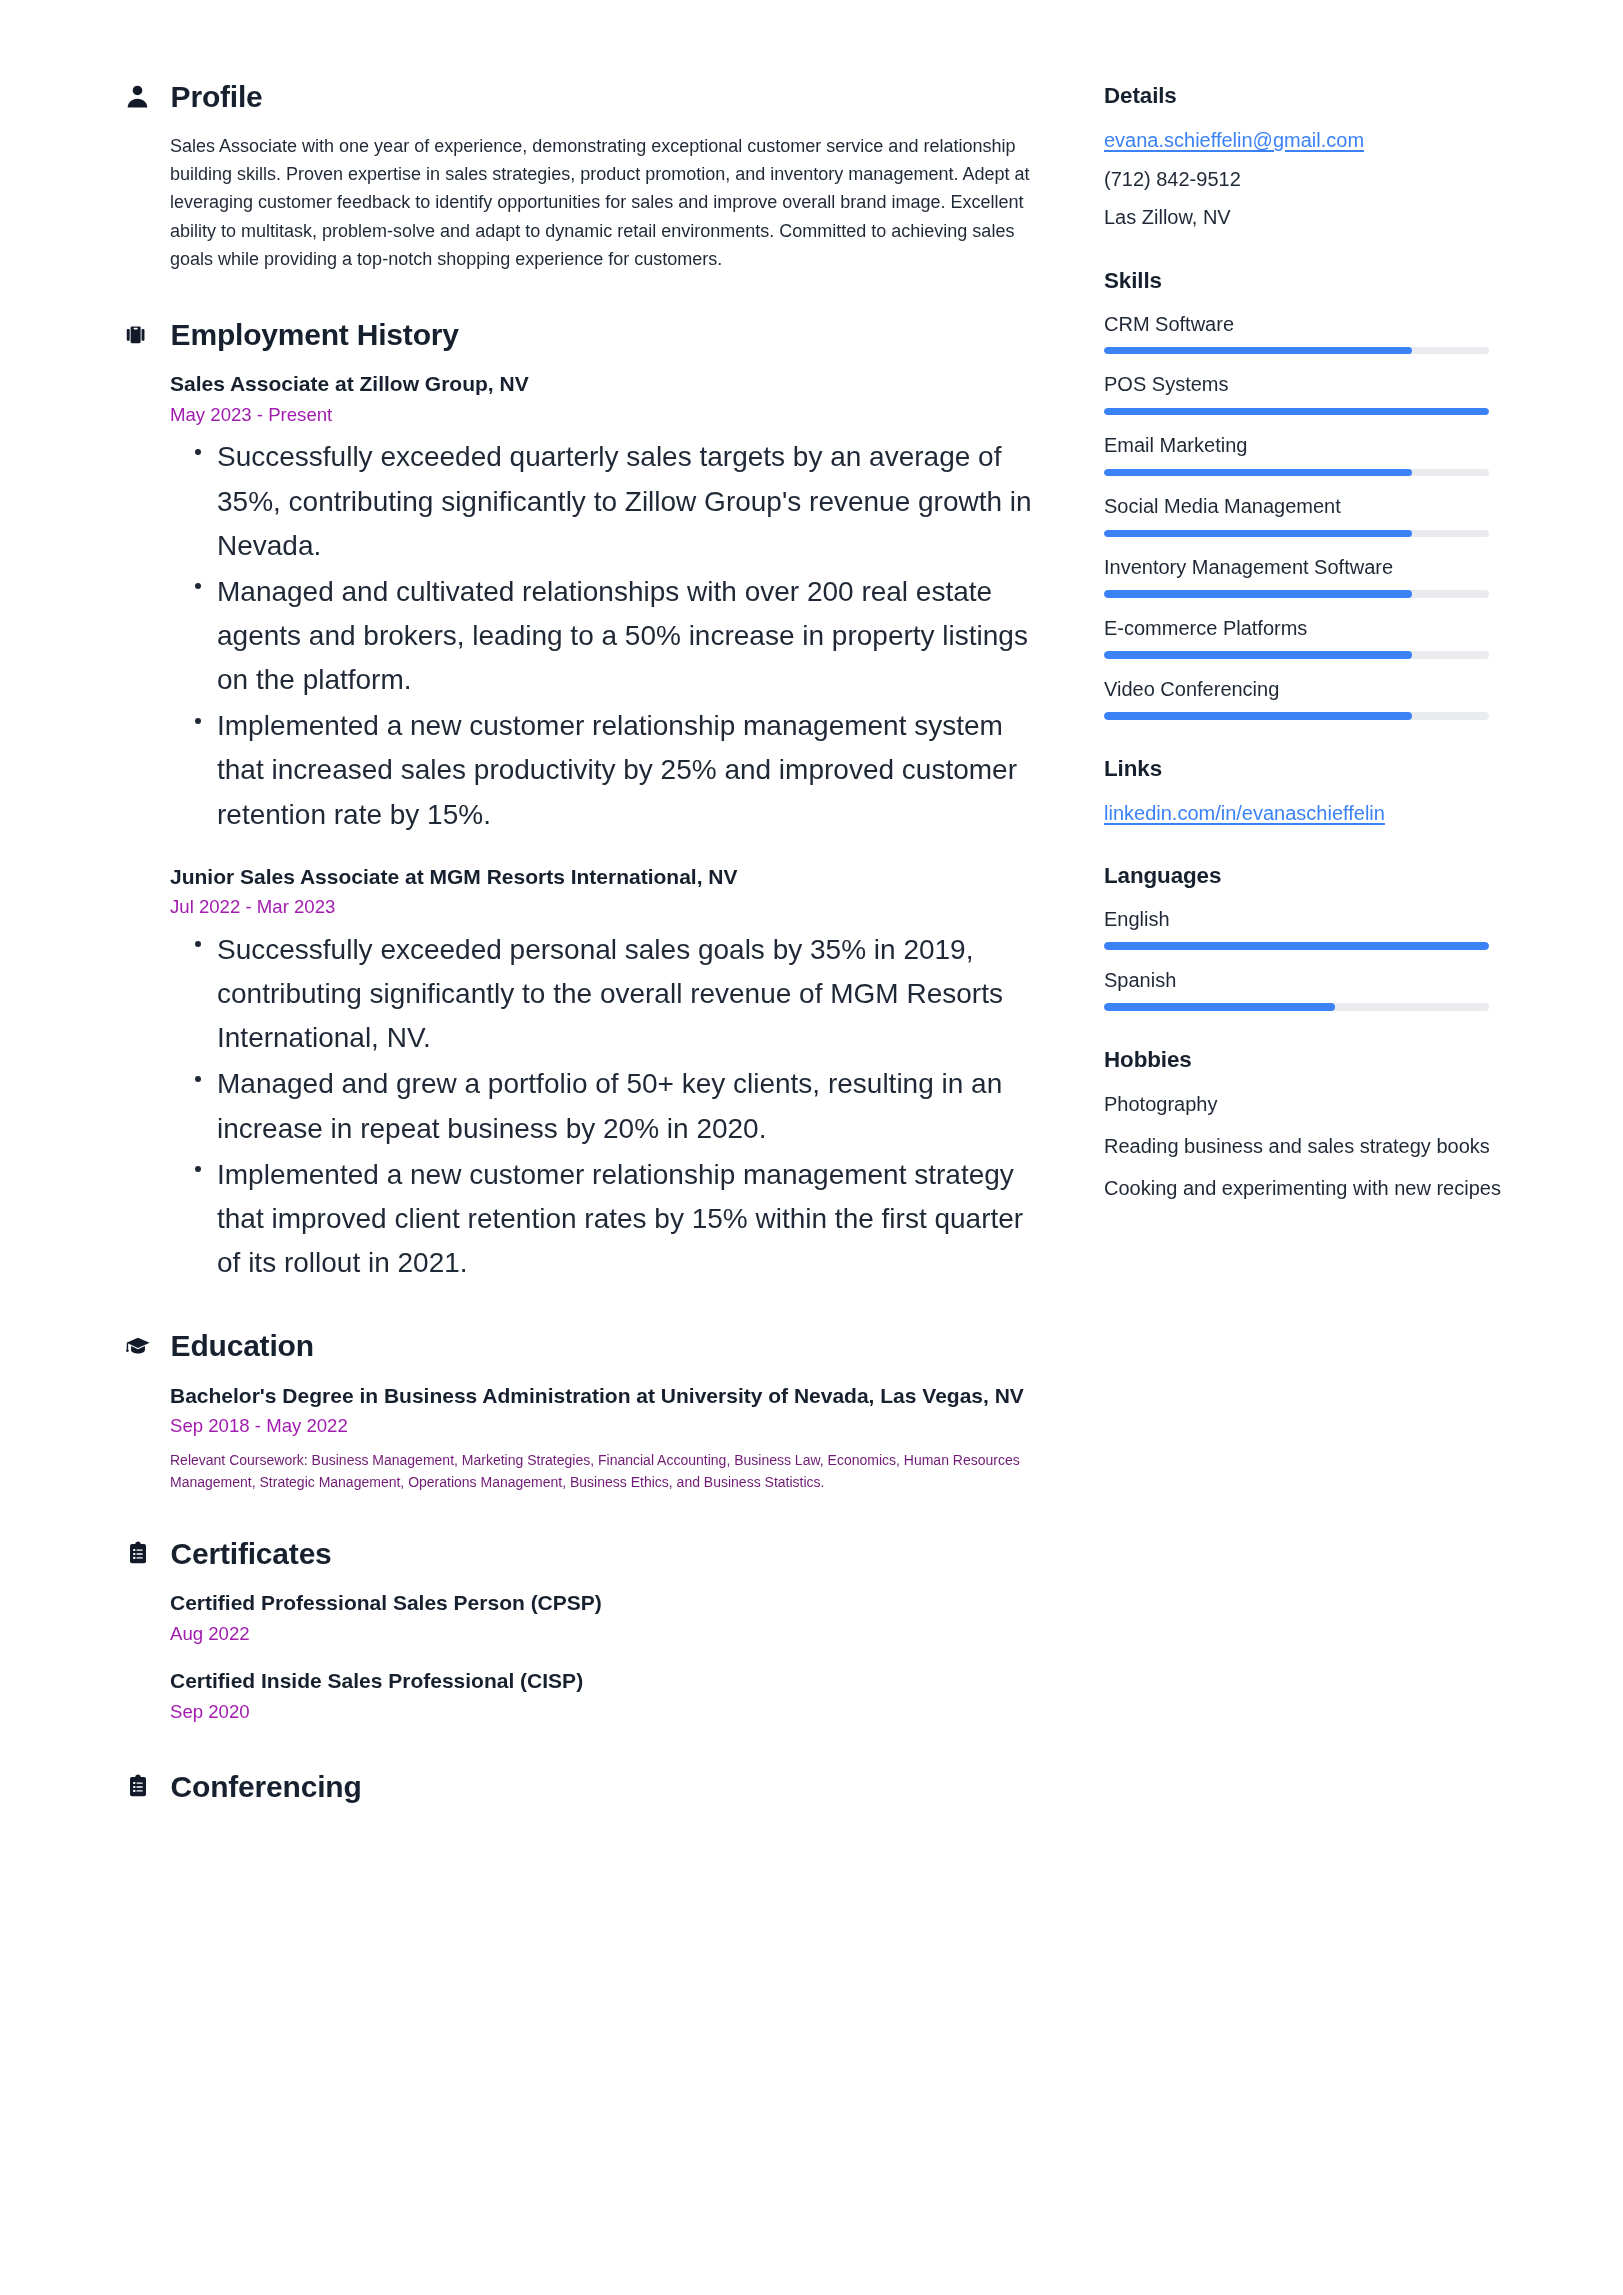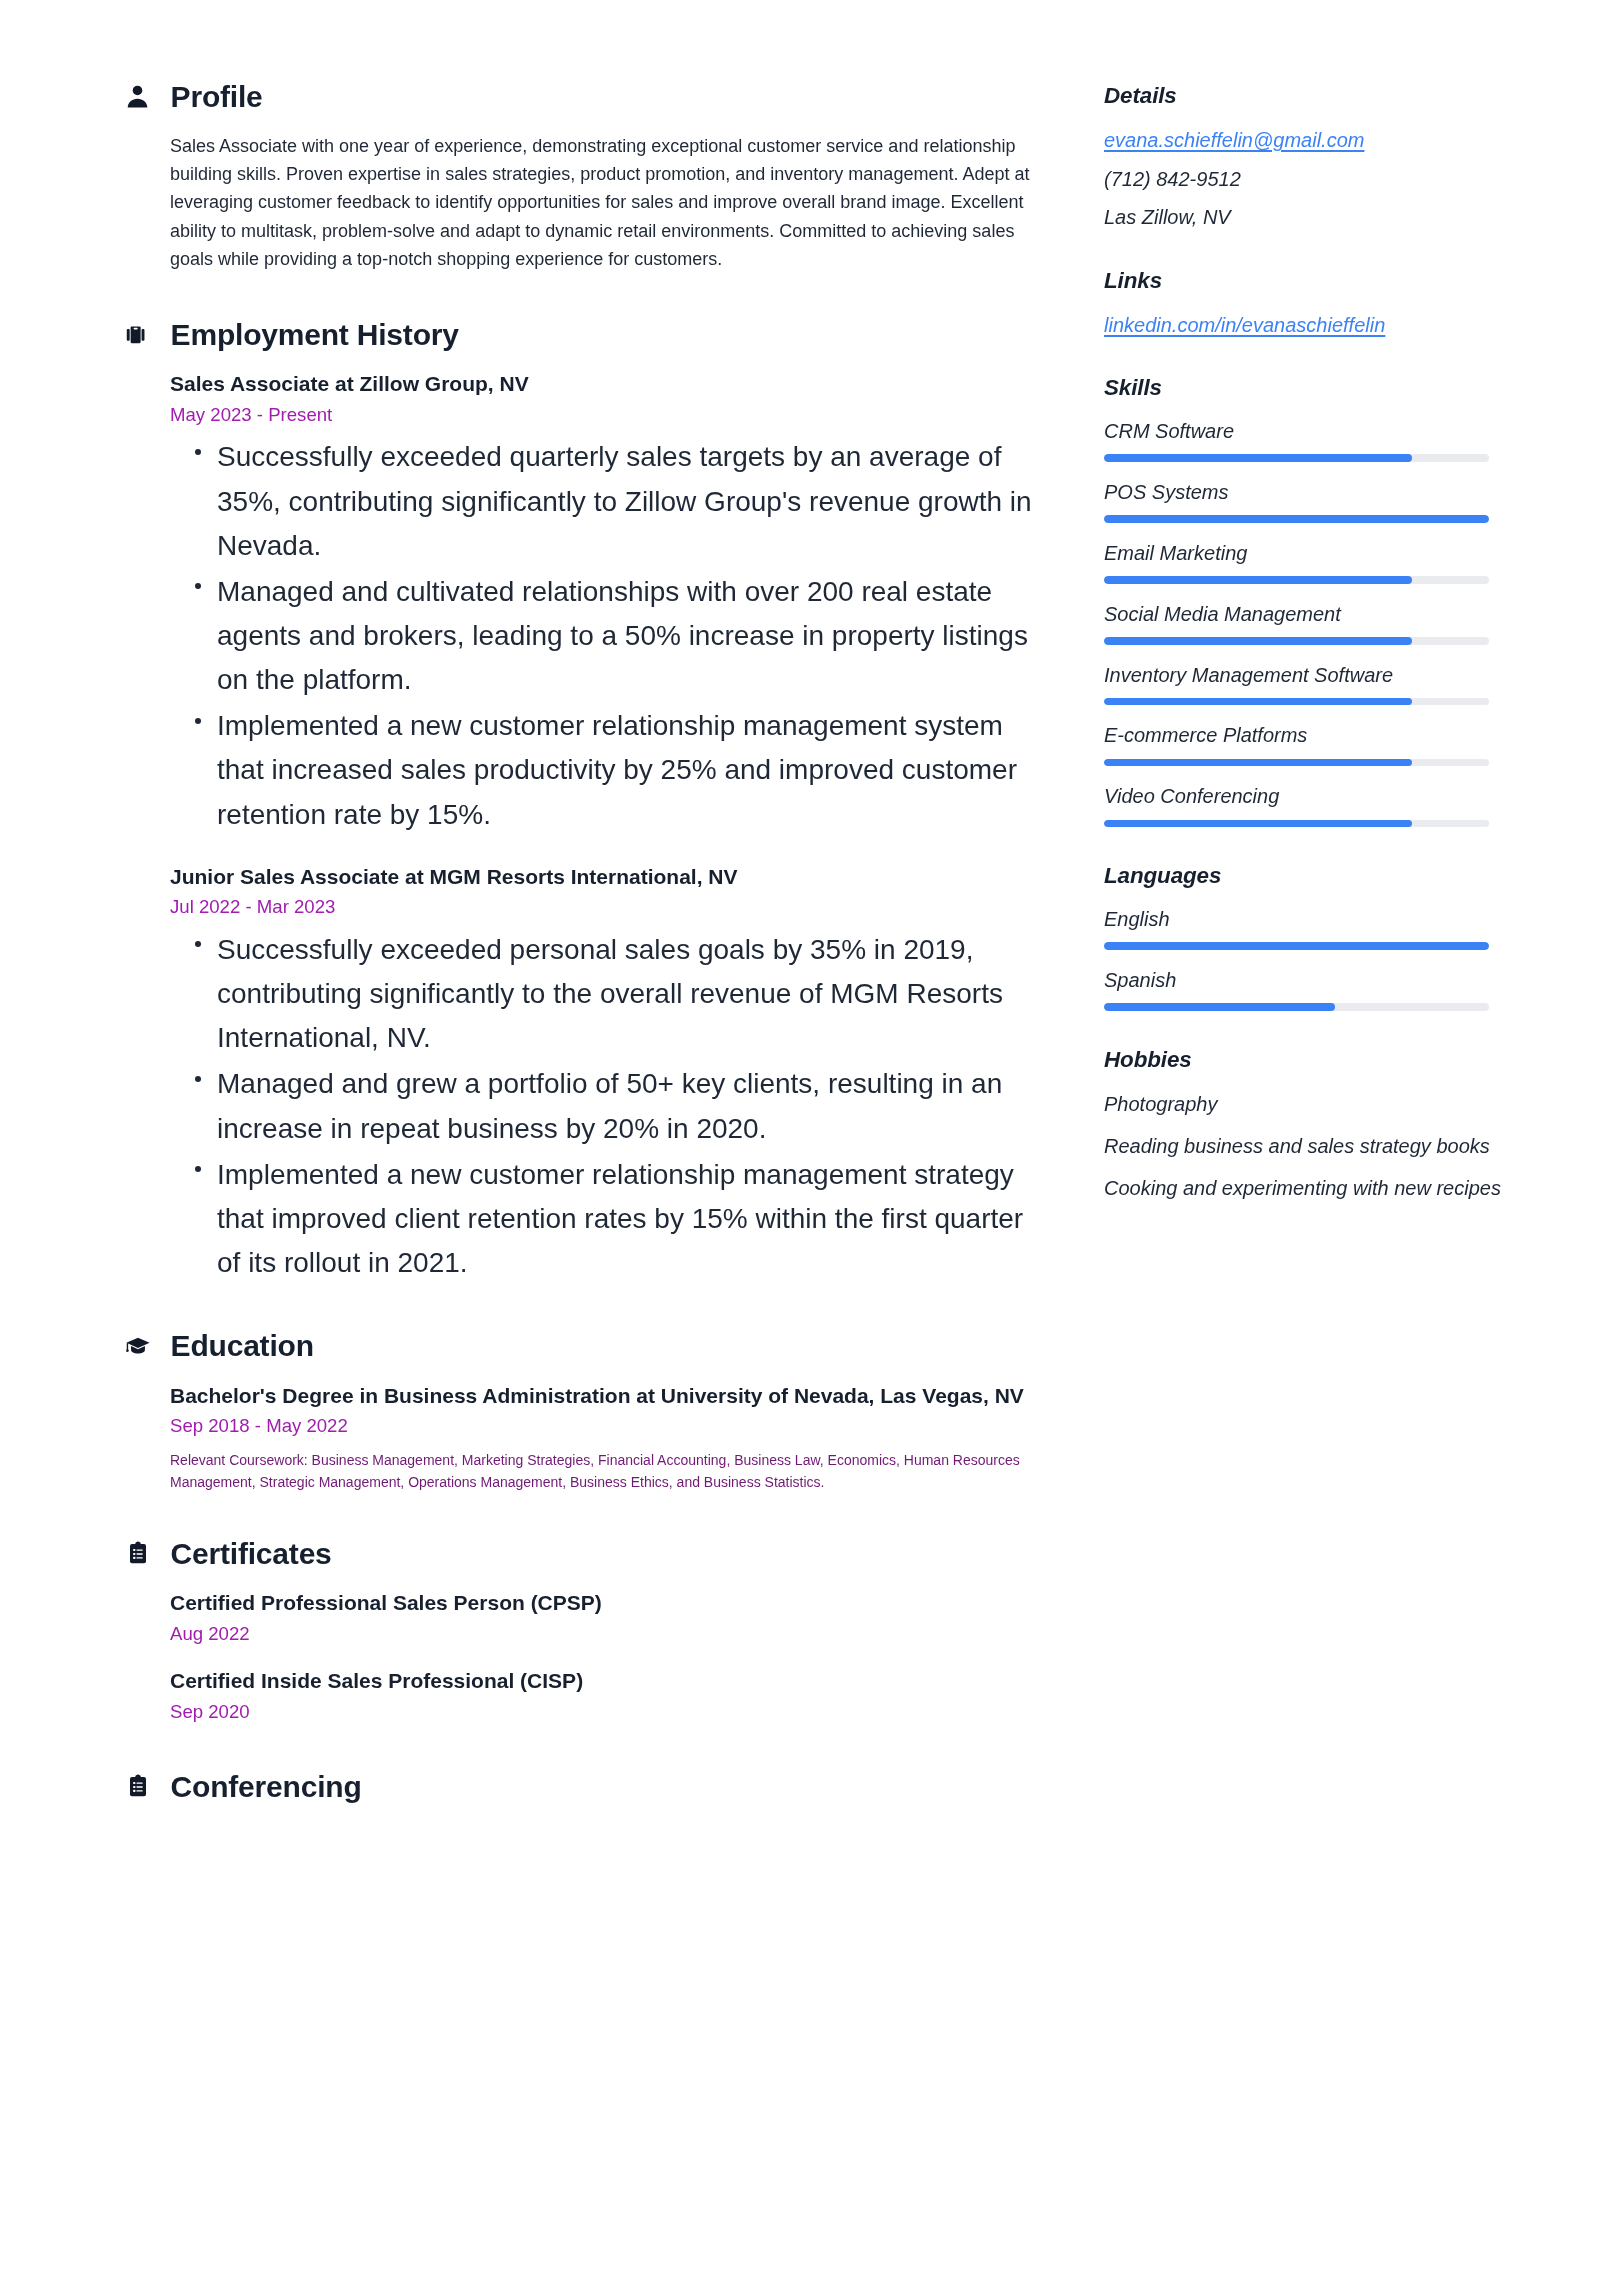--- a/index.html
+++ b/index.html
@@ -136,21 +136,21 @@
     position: absolute;
     left: 24.5px;
     top: 13.5px;
     width: 6px;
     height: 6px;
     border-radius: 50%;
     background: #1f2836;
   }
 
   
-  .side-block { margin-bottom: 36px; font-style: italic; }
+  .side-block { margin-bottom: 36px; }
 
   .side-title {
     font-size: 22.4px;
     font-weight: 700;
     color: #17202e;
     margin-bottom: 17px;
     letter-spacing: -0.1px;
   }
 
   .side-line {
@@ -339,76 +339,76 @@
       <div class="side-block">
         <div class="side-title">Details</div>
         <div class="side-line">
           <a class="link" href="#">evana.schieffelin@gmail.com</a>
         </div>
         <div class="side-line">(712) 842-9512</div>
         <div class="side-line">Las Zillow, NV</div>
       </div>
 
       <div class="side-block">
+        <div class="side-title">Skills</div>
+
+        <div class="meter-row">
+          <div class="meter-label">CRM Software</div>
+          <div class="meter-track">
+            <div class="meter-fill" style="width: 80%;"></div>
+          </div>
+        </div>
+
+        <div class="meter-row">
+          <div class="meter-label">POS Systems</div>
+          <div class="meter-track">
+            <div class="meter-fill" style="width: 100%;"></div>
+          </div>
+        </div>
+
+        <div class="meter-row">
+          <div class="meter-label">Email Marketing</div>
+          <div class="meter-track">
+            <div class="meter-fill" style="width: 80%;"></div>
+          </div>
+        </div>
+
+        <div class="meter-row">
+          <div class="meter-label">Social Media Management</div>
+          <div class="meter-track">
+            <div class="meter-fill" style="width: 80%;"></div>
+          </div>
+        </div>
+
+        <div class="meter-row">
+          <div class="meter-label">Inventory Management Software</div>
+          <div class="meter-track">
+            <div class="meter-fill" style="width: 80%;"></div>
+          </div>
+        </div>
+
+        <div class="meter-row">
+          <div class="meter-label">E-commerce Platforms</div>
+          <div class="meter-track">
+            <div class="meter-fill" style="width: 80%;"></div>
+          </div>
+        </div>
+
+        <div class="meter-row">
+          <div class="meter-label">Video Conferencing</div>
+          <div class="meter-track">
+            <div class="meter-fill" style="width: 80%;"></div>
+          </div>
+        </div>
+      </div>
+
+      <div class="side-block">
         <div class="side-title">Links</div>
         <div class="side-line">
           <a class="link" href="#">linkedin.com/in/evanaschieffelin</a>
-        </div>
-      </div>
-
-      <div class="side-block">
-        <div class="side-title">Skills</div>
-
-        <div class="meter-row">
-          <div class="meter-label">CRM Software</div>
-          <div class="meter-track">
-            <div class="meter-fill" style="width: 80%;"></div>
-          </div>
-        </div>
-
-        <div class="meter-row">
-          <div class="meter-label">POS Systems</div>
-          <div class="meter-track">
-            <div class="meter-fill" style="width: 100%;"></div>
-          </div>
-        </div>
-
-        <div class="meter-row">
-          <div class="meter-label">Email Marketing</div>
-          <div class="meter-track">
-            <div class="meter-fill" style="width: 80%;"></div>
-          </div>
-        </div>
-
-        <div class="meter-row">
-          <div class="meter-label">Social Media Management</div>
-          <div class="meter-track">
-            <div class="meter-fill" style="width: 80%;"></div>
-          </div>
-        </div>
-
-        <div class="meter-row">
-          <div class="meter-label">Inventory Management Software</div>
-          <div class="meter-track">
-            <div class="meter-fill" style="width: 80%;"></div>
-          </div>
-        </div>
-
-        <div class="meter-row">
-          <div class="meter-label">E-commerce Platforms</div>
-          <div class="meter-track">
-            <div class="meter-fill" style="width: 80%;"></div>
-          </div>
-        </div>
-
-        <div class="meter-row">
-          <div class="meter-label">Video Conferencing</div>
-          <div class="meter-track">
-            <div class="meter-fill" style="width: 80%;"></div>
-          </div>
         </div>
       </div>
 
       <div class="side-block">
         <div class="side-title">Languages</div>
 
         <div class="meter-row">
           <div class="meter-label">English</div>
           <div class="meter-track">
             <div class="meter-fill" style="width: 100%;"></div>

